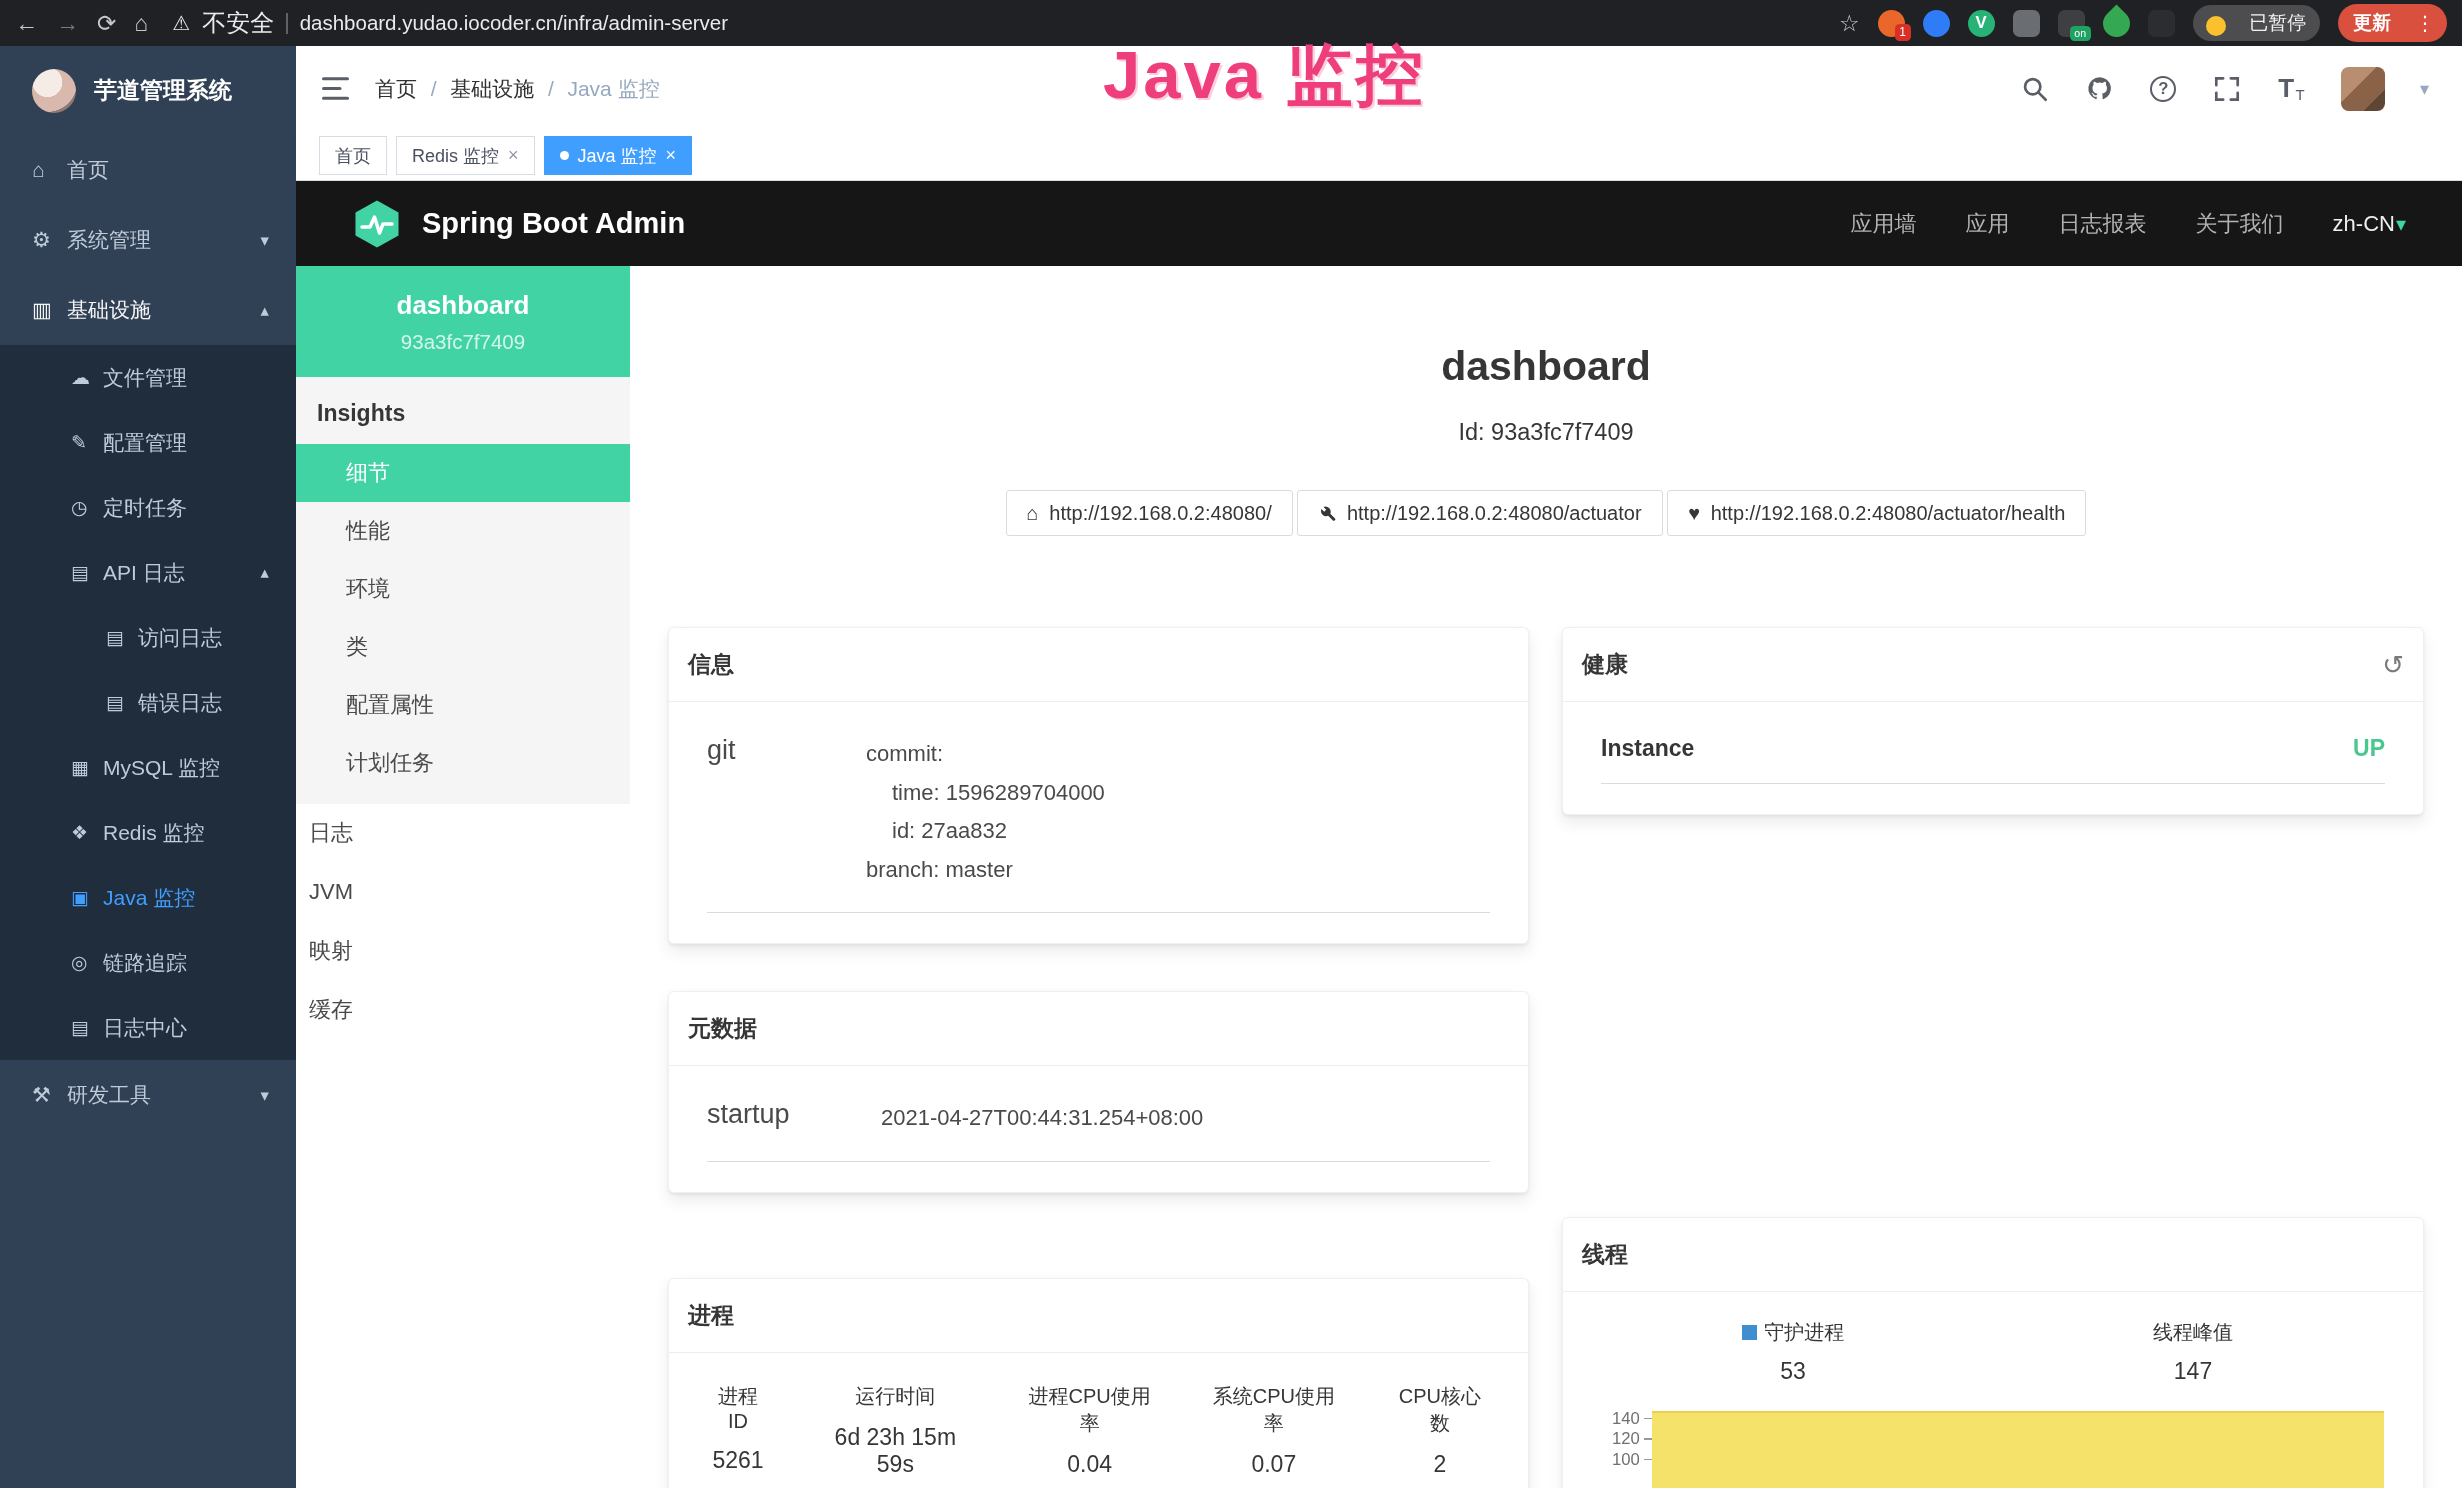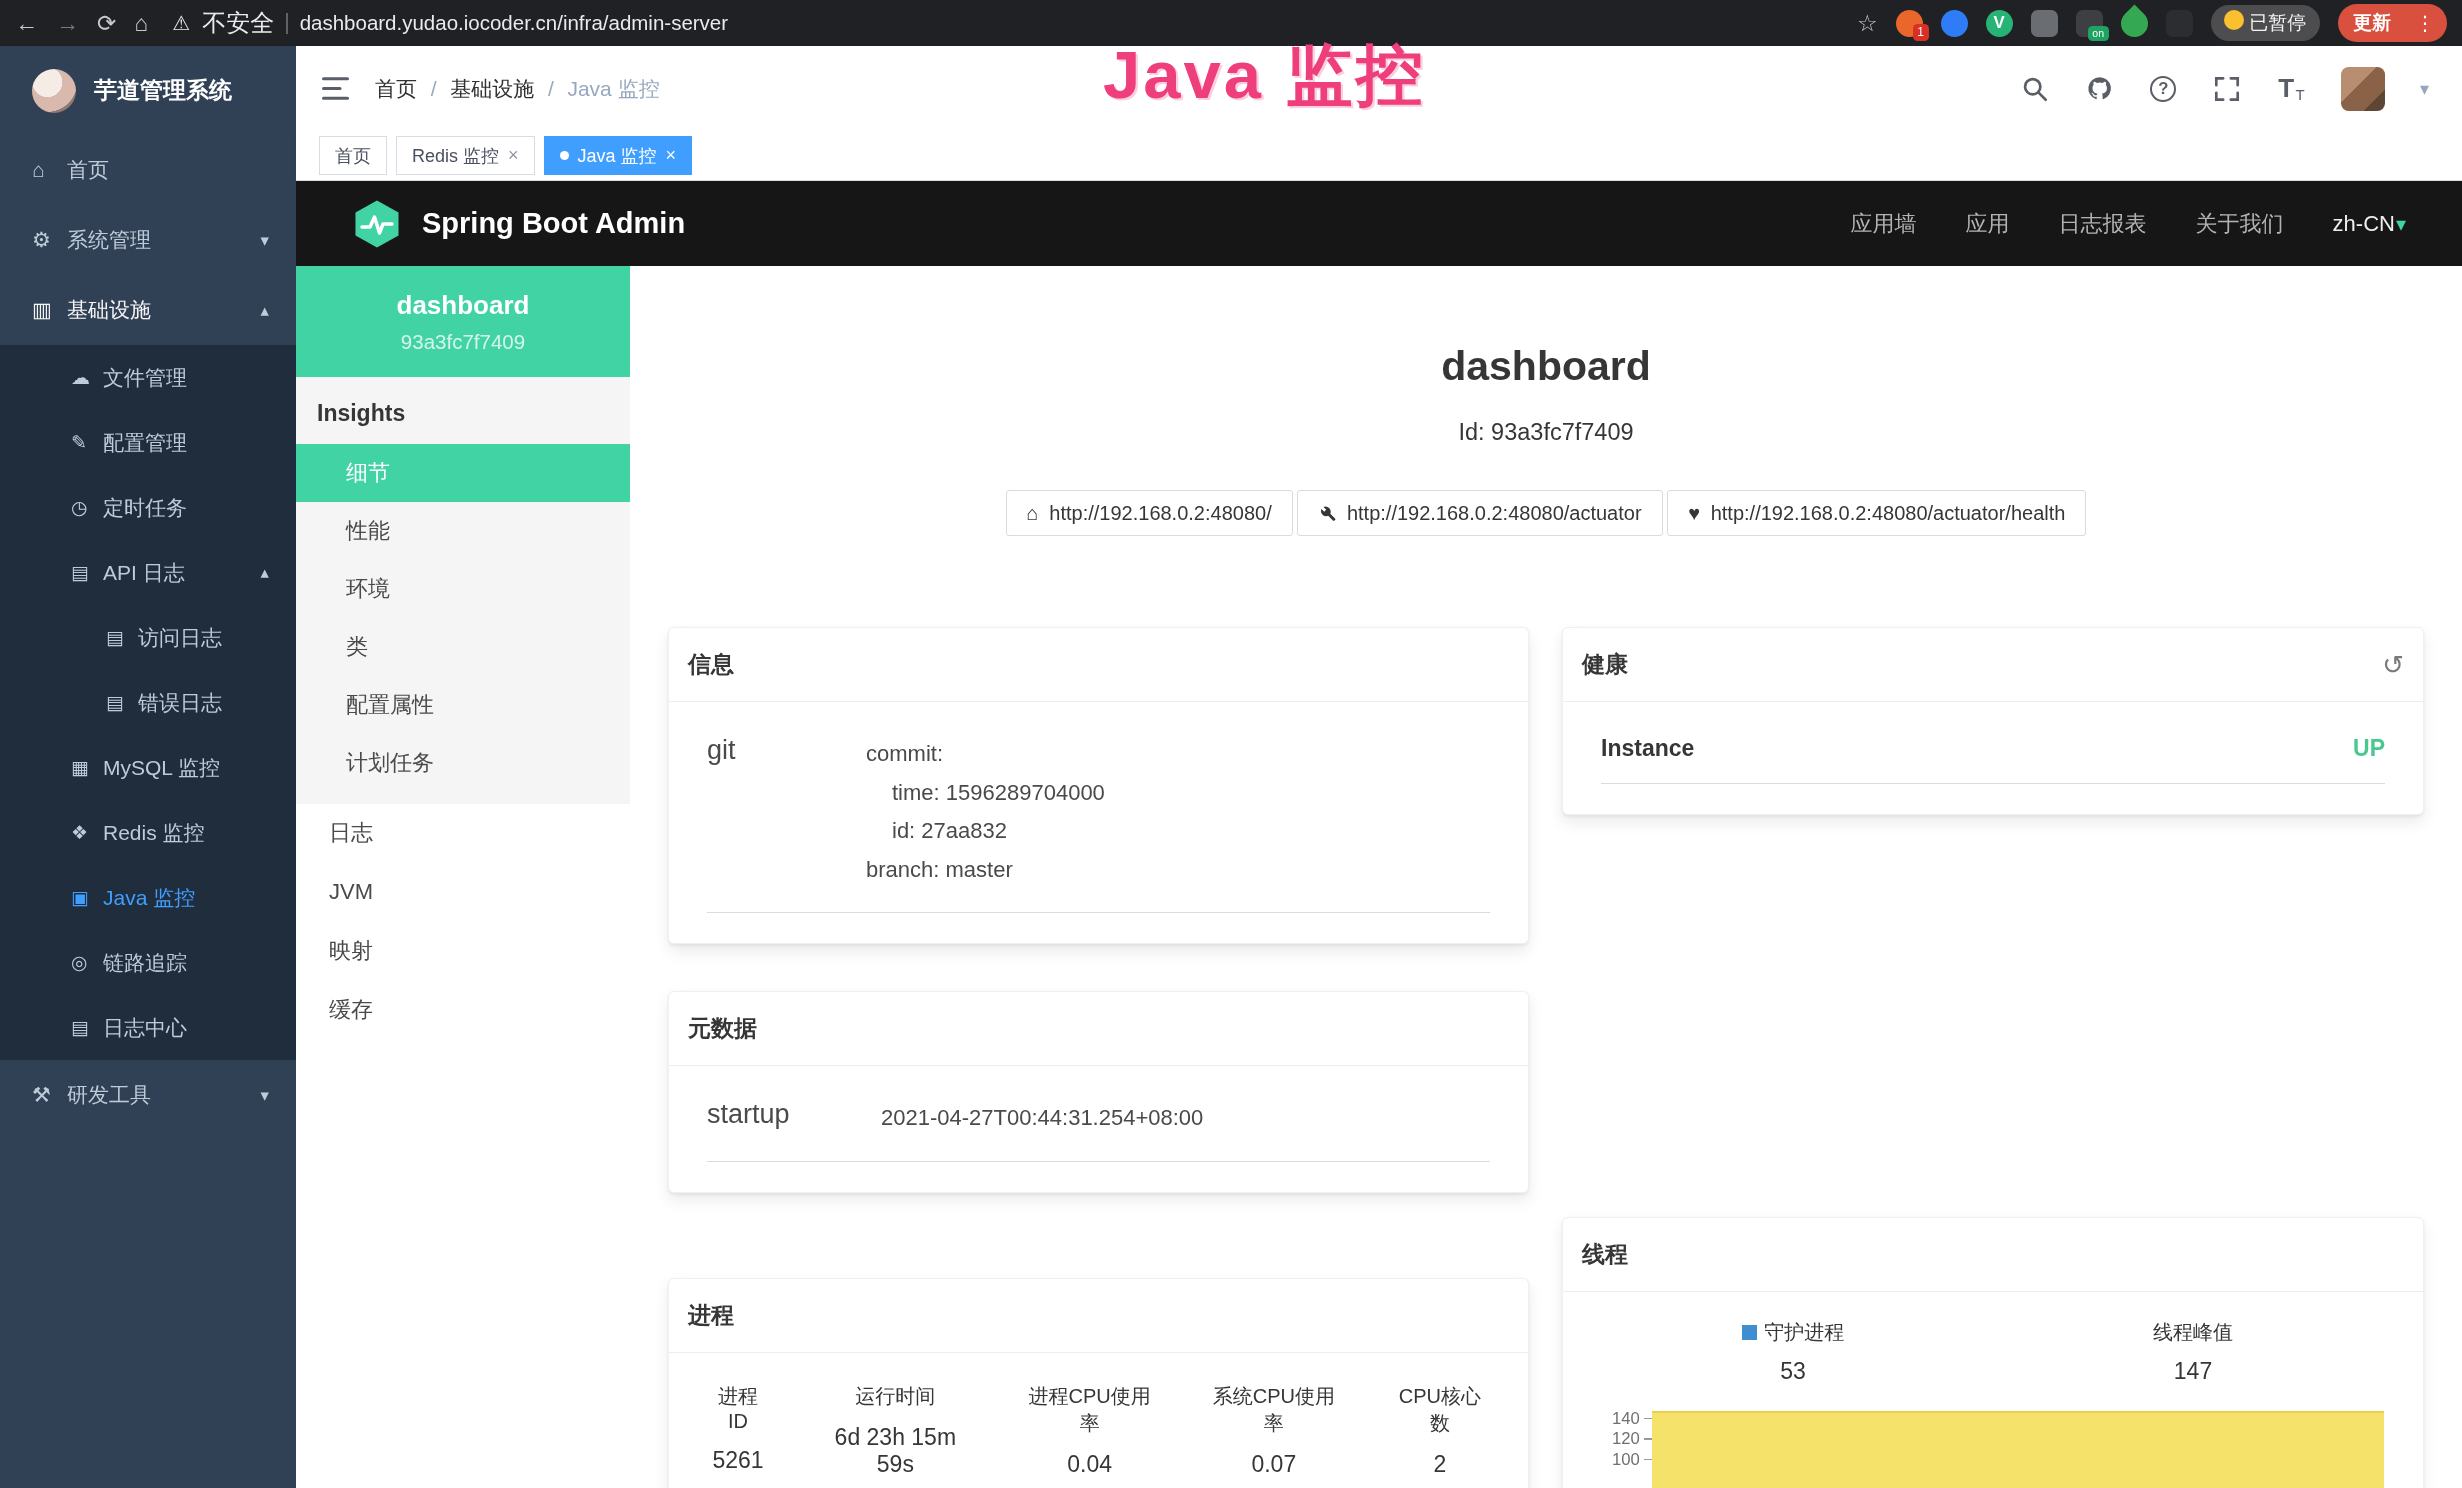--- a/index.html
+++ b/index.html
@@ -26,21 +26,21 @@
   .ext.drop{background:#2f7df6;}
   .ext.vgreen{background:#27b376;color:#fff;font-size:16.7px;font-weight:700;}
   .ext.grid{background:#6a6d71;border-radius:6.8px;}
   .ext.dark{background:#3d3f42;border-radius:6.8px;}
   .ext.leaf{background:#34a853;border-radius:0 50% 50% 50%;transform:rotate(45deg);}
   .ext.dark2{background:#2b2d30;border-radius:6.8px;}
   .badge{position:absolute;bottom:-4.6px;right:-6px;background:#d93025;color:#fff;
     font-size:12px;border-radius:4.6px;padding:0.8px 4.6px;font-style:normal;line-height:1.3;}
   .badge.on{background:#1ea362;font-size:10.6px;}
   .paused{background:#4d4d50;border-radius:20px;padding:5.3px 13.7px;display:flex;
-    gap:5px;align-items:flex-start;font-size:19px;color:#f1f1f1;flex-shrink:0;}
+    gap:23px;align-items:flex-end;font-size:19px;color:#f1f1f1;flex-shrink:0;}
   .face{width:20px;height:20px;background:#fbc02d;border-radius:50%;}
   .update{background:#d9503f;border-radius:20px;padding:6px 12px 6px 15px;display:flex;
     gap:24px;align-items:center;font-size:19px;color:#fff;flex-shrink:0;font-weight:600;}
   .kebab{font-size:20px;font-weight:400;}
   
   .annotation{position:absolute;left:1103px;top:30px;z-index:99;
     font-size:67px;font-weight:900;color:#ee3f7c;letter-spacing:3px;
     text-shadow:2.3px 2.3px 0 rgba(238,63,124,.25);pointer-events:none;}
   
   .app{display:flex;height:1443px;}
@@ -102,21 +102,21 @@
   .sba-side{width:334px;flex-shrink:0;background:#fff;}
   .inst{background:#42d3a5;height:111px;display:flex;flex-direction:column;align-items:center;
     justify-content:center;gap:9px;cursor:pointer;}
   .inst-name{color:#fff;font-size:26px;font-weight:600;}
   .inst-id{color:rgba(255,255,255,.78);font-size:20.5px;}
   .sgroup{background:#f5f5f5;padding-bottom:12px;}
   .sgroup-label{font-size:23px;font-weight:700;color:#363636;padding:23px 21px 16.7px;}
   .sitem{height:58px;display:flex;align-items:center;padding-left:50px;font-size:22px;
     color:#4a4a4a;cursor:pointer;}
   .sitem.active{background:#42d3a5;color:#fff;}
-  .sitem2{height:59px;display:flex;align-items:center;padding-left:33px;font-size:22px;
+  .sitem2{height:59px;display:flex;align-items:center;padding-left:13px;font-size:22px;
     color:#4a4a4a;cursor:pointer;}
   
   .sba-main{flex:1;min-width:0;padding-top:49px;overflow:hidden;}
   .page-title{text-align:center;font-size:41px;font-weight:600;color:#363636;line-height:1.2;}
   .page-id{text-align:center;font-size:23.5px;color:#363636;margin-top:15px;}
   .links{display:flex;justify-content:center;gap:4.6px;margin-top:44px;}
   .linkbtn{border:0.8px solid #dbdbdb;border-radius:3px;padding:10.6px 20px;font-size:20px;
     color:#363636;display:flex;gap:10.6px;align-items:center;background:#fff;cursor:pointer;}
   .link-ic{font-size:20px;color:#363636;line-height:1;}
   .cards{display:flex;gap:33px;padding:0 38px;margin-top:91px;align-items:flex-start;}

